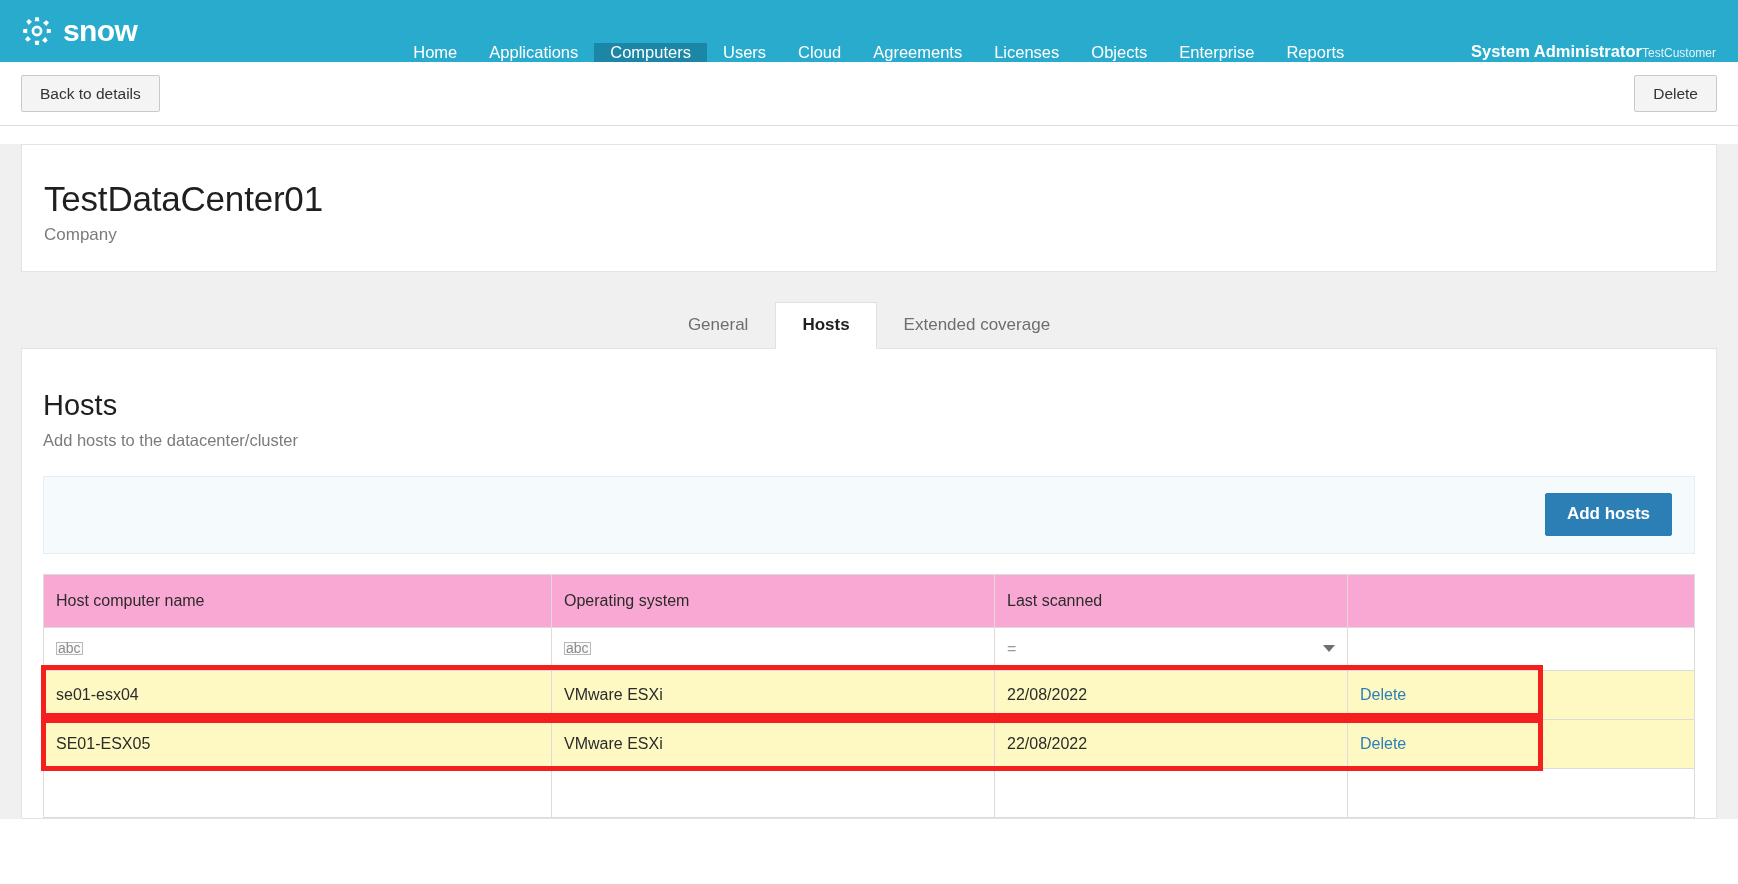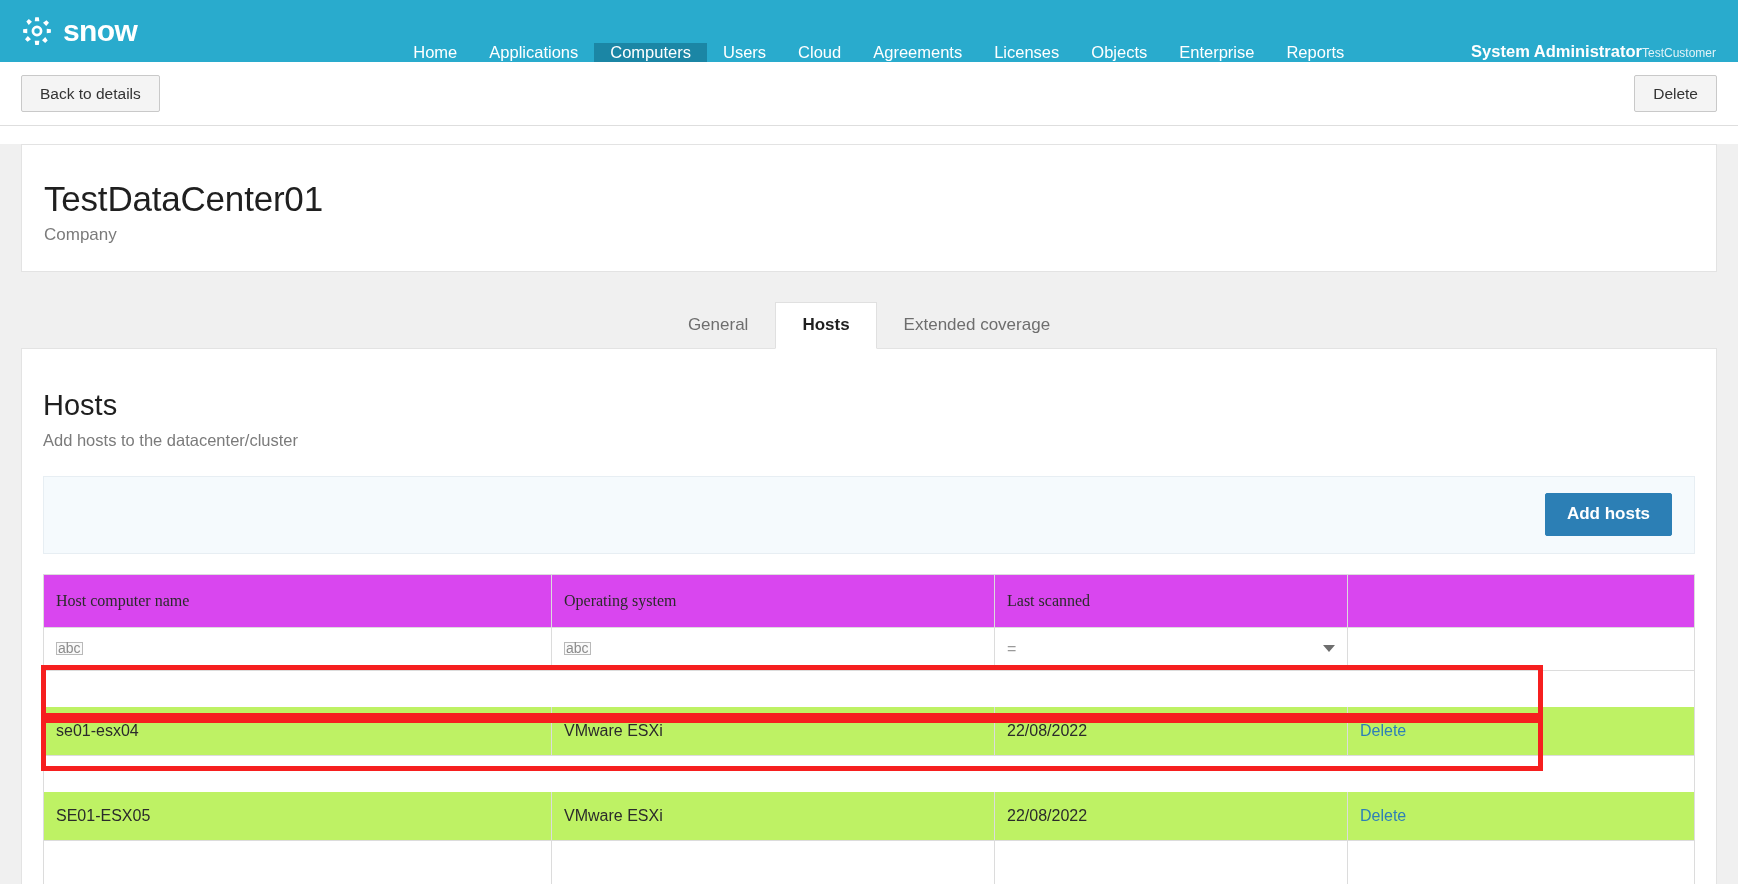--- a/index.html
+++ b/index.html
@@ -211,23 +211,22 @@
     margin-top: 20px;
     border: 1px solid #dcdcdc;
     border-bottom: none;
     position: relative;
   }
   .grid-row {
     display: flex;
     align-items: stretch;
   }
   .grid-head {
-    background: #d946ef;
+    background: #f9a8d4;
     border-bottom: 1px solid #dcdcdc;
-    font-family: Liberation Serif, serif;
   }
   .grid-head .cell {
     font-size: 16px;
     color: #2b2b2b;
     padding: 17px 12px;
   }
   .cell {
     box-sizing: border-box;
     border-right: 1px solid #dcdcdc;
     padding: 15px 12px;
@@ -269,24 +268,23 @@
   .filter-caret {
     margin-left: auto;
     width: 0;
     height: 0;
     border-left: 6px solid transparent;
     border-right: 6px solid transparent;
     border-top: 7px solid #6e6e6e;
   }
 
   .grid-body-row {
-    background: #bef264;
+    background: #fef9c3;
     border-bottom: 1px solid #dcdcdc;
     height: 48px;
-    margin-top: 36px;
   }
   .grid-empty-row {
     background: #ffffff;
     border-bottom: 1px solid #dcdcdc;
     height: 48px;
   }
   .link-delete {
     color: #2d7fb8;
     cursor: pointer;
     font-size: 16px;

